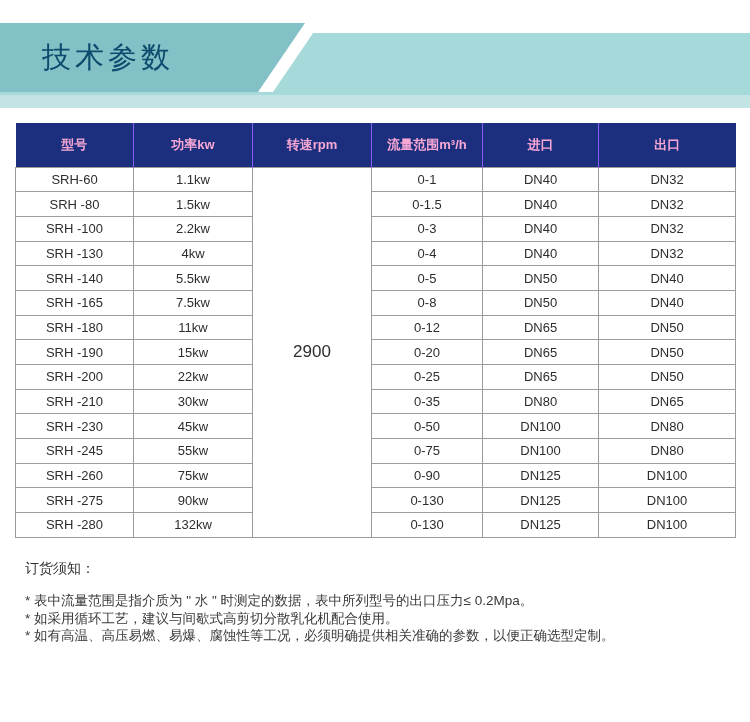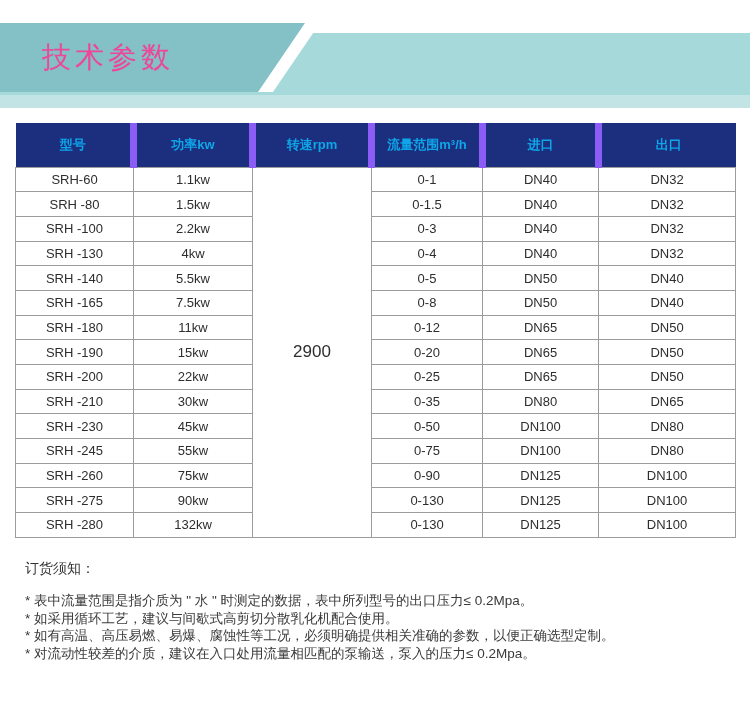--- a/index.html
+++ b/index.html
@@ -12,34 +12,34 @@
 
   
   .band-main  { position:absolute; left:0; top:33px;  width:750px; height:62px; background:#a6d9da; }
   .band-pale  { position:absolute; left:0; top:95px;  width:750px; height:13px; background:#c2e4e4; }
   .wedge-white{ position:absolute; left:0; top:23px;  width:320px; height:69px; background:#ffffff;
                 clip-path:polygon(0 0,100% 0,85.3% 100%,0 100%); }
   .wedge-dark { position:absolute; left:0; top:23px;  width:305px; height:69px; background:#83c1c6;
                 clip-path:polygon(0 0,100% 0,84.6% 100%,0 100%); }
   .banner-title{
     position:absolute; left:42px; top:23px; height:69px; line-height:69px;
-    color:#ec4899; font-size:29px; font-weight:500; letter-spacing:4px; z-index:5;
+    color:#0c4a6e; font-size:29px; font-weight:500; letter-spacing:4px; z-index:5;
   }
 
   
   .spec-table {
     position:absolute; left:15px; top:123px; width:720px;
     border-collapse:collapse; table-layout:fixed;
   }
   .spec-table th {
-    background:#1b2f7e; color:#0ea5e9; font-size:13px; font-weight:bold;
+    background:#1b2f7e; color:#f9a8d4; font-size:13px; font-weight:bold;
     height:44px; text-align:center; vertical-align:middle; padding:0;
     border:0;
   }
-  .spec-table thead th + th { border-left:7px solid #8b5cf6; }
+  .spec-table thead th + th { border-left:1px solid #8b5cf6; }
   .spec-table td {
     border:1px solid #9c9c9c; text-align:center; vertical-align:middle;
     font-size:13px; color:#2d2d2d; height:24.7px; padding:0;
     background:#ffffff;
   }
   .spec-table td.speed-cell { font-size:17px; }
 
   
   .notes { position:absolute; left:25px; top:561px; width:716px; color:#333333; }
   .notes-title { font-size:14px; line-height:1.1; color:#333333; }
@@ -184,16 +184,15 @@
         <td>DN100</td>
       </tr>
     </tbody>
   </table>
 
   <section class="notes">
     <div class="notes-title">订货须知：</div>
     <p class="note">* 表中流量范围是指介质为 " 水 " 时测定的数据，表中所列型号的出口压力≤ 0.2Mpa。</p>
     <p class="note">* 如采用循环工艺，建议与间歇式高剪切分散乳化机配合使用。</p>
     <p class="note">* 如有高温、高压易燃、易爆、腐蚀性等工况，必须明确提供相关准确的参数，以便正确选型定制。</p>
-    <p class="note">* 对流动性较差的介质，建议在入口处用流量相匹配的泵输送，泵入的压力≤ 0.2Mpa。</p>
   </section>
 
 </div>
 
 </body></html>

